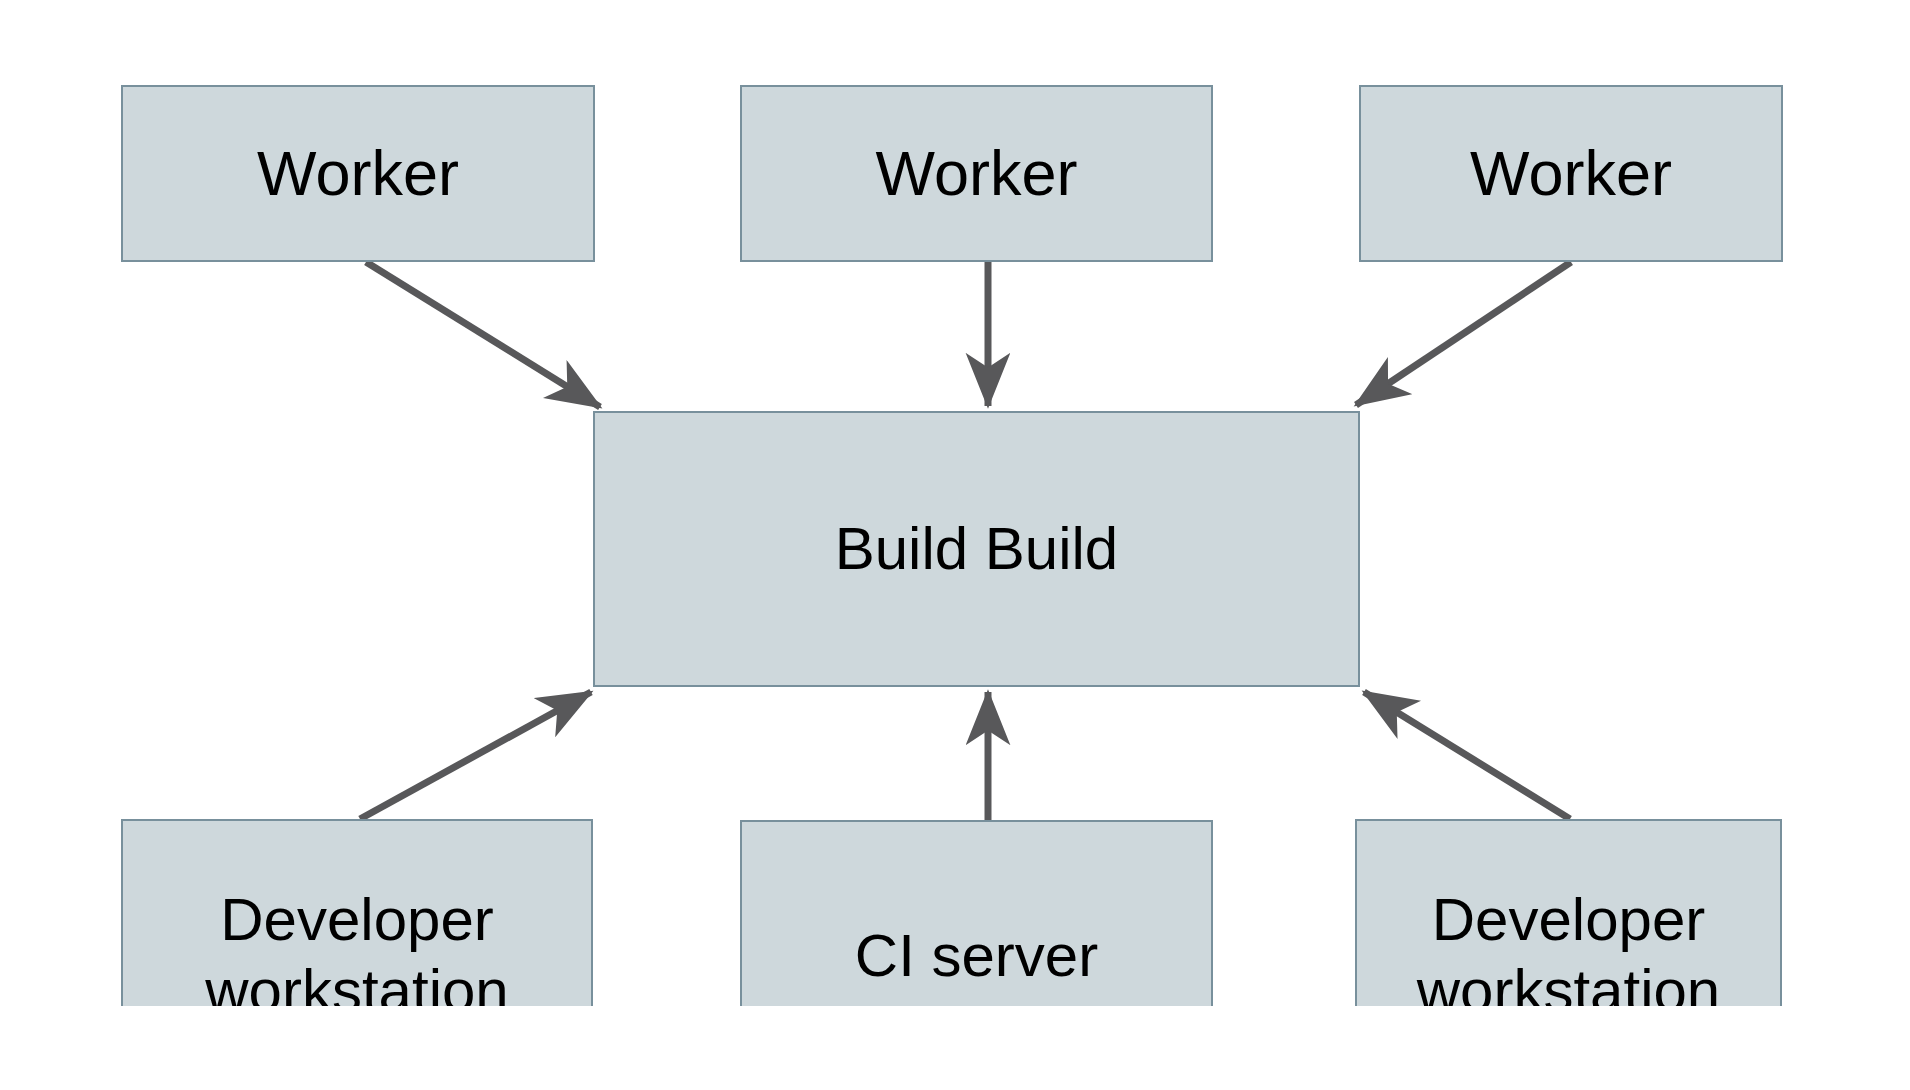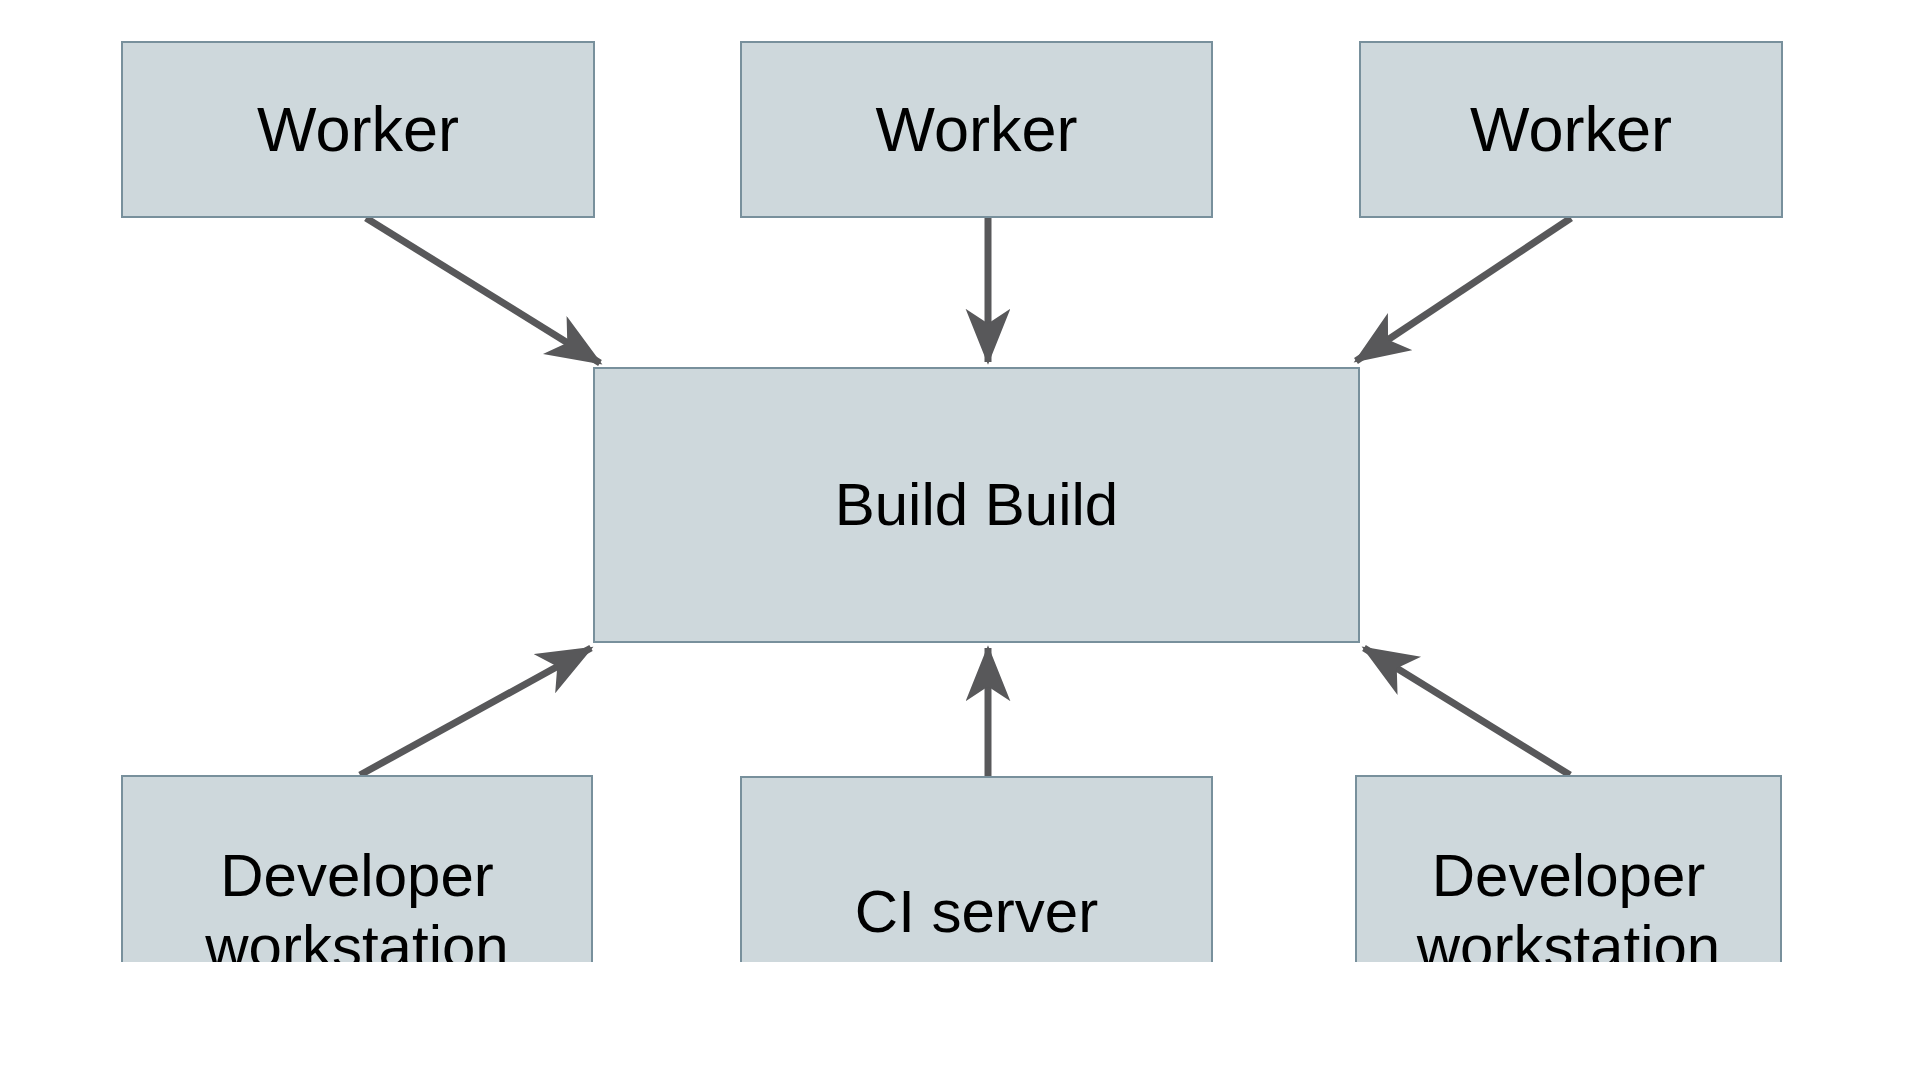--- a/index.html
+++ b/index.html
@@ -10,20 +10,21 @@
   }
   body {
     font-family: "Liberation Sans", sans-serif;
   }
   #stage {
     position: relative;
     width: 1910px;
     height: 962px;
     background: #ffffff;
     overflow: hidden;
+    margin-top: 44px;
   }
   #edges {
     position: absolute;
     left: 0;
     top: 0;
     width: 1910px;
     height: 1090px;
     pointer-events: none;
   }
   .node {

